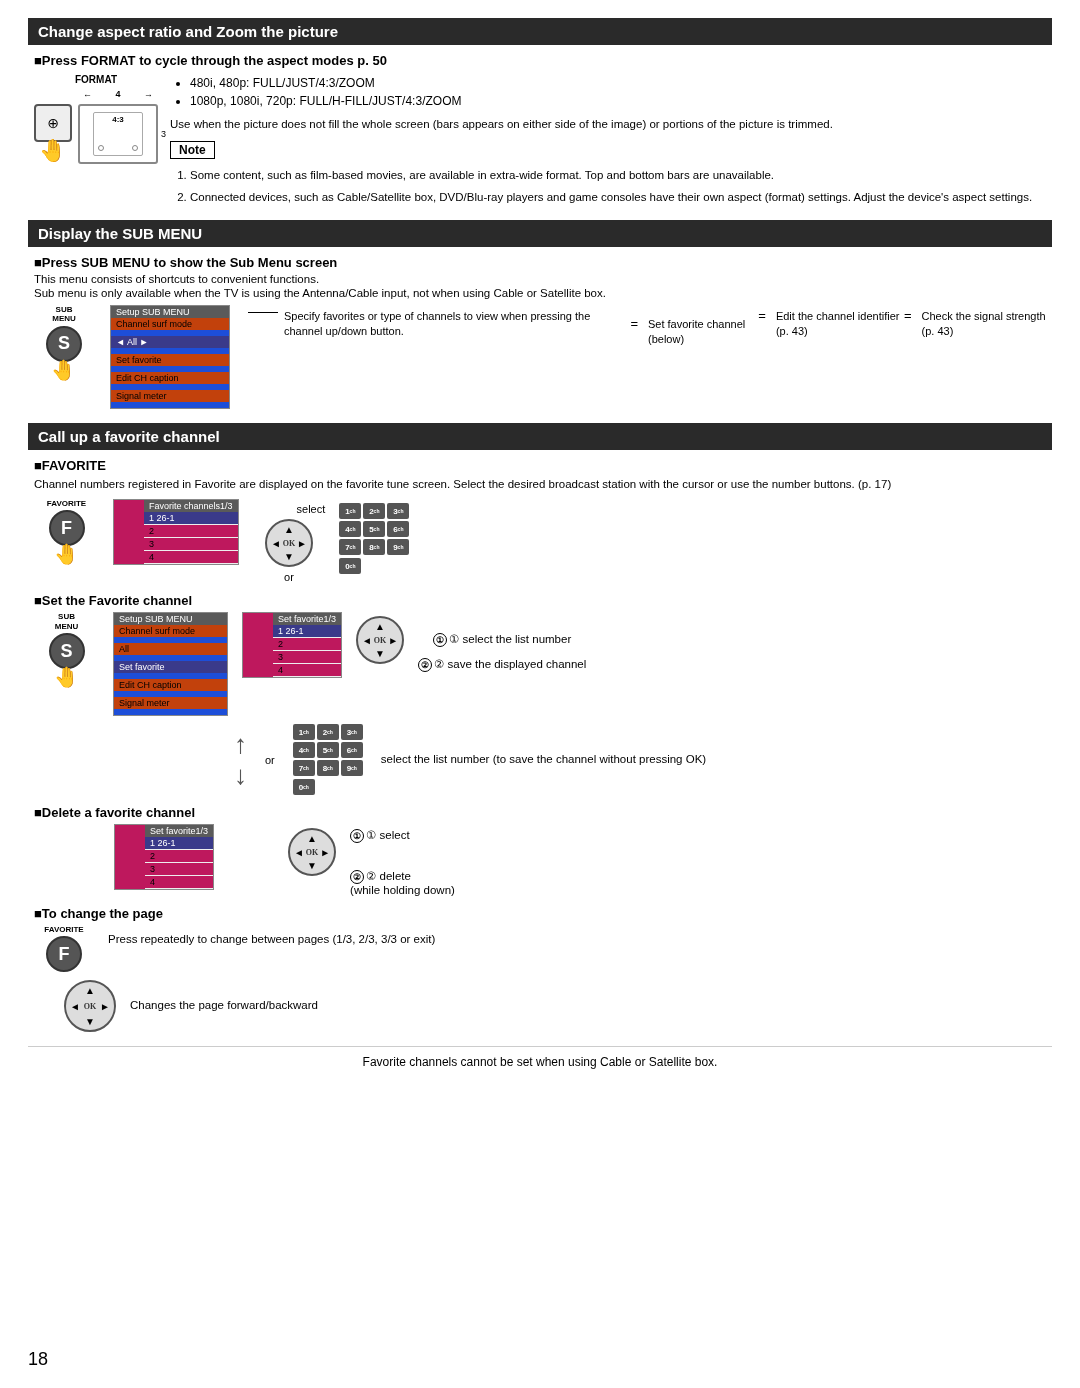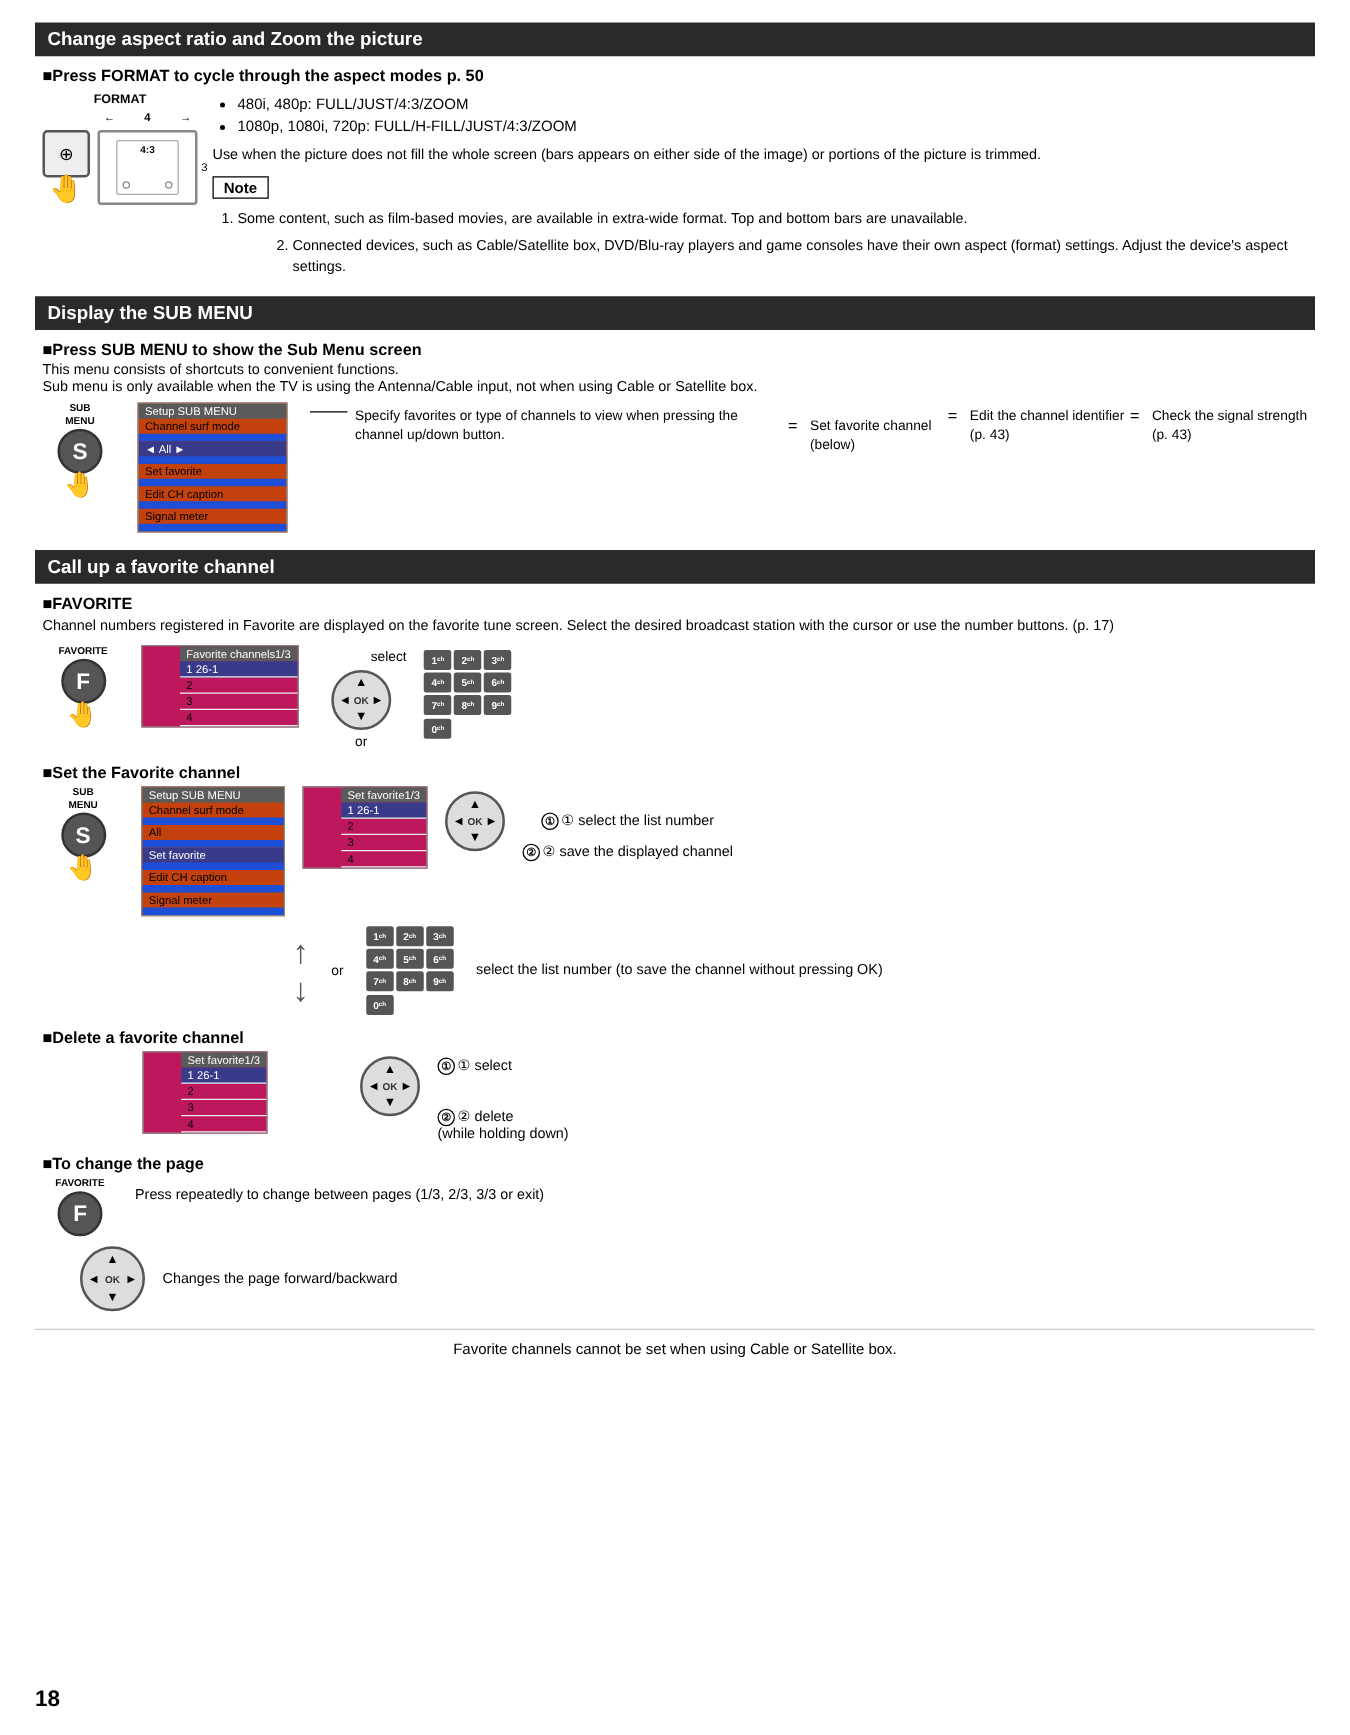--- a/index.html
+++ b/index.html
@@ -131,21 +131,21 @@
     .nav-circle {
       width: 48px; height: 48px;
       border-radius: 50%;
       border: 2px solid #555;
       background: #ddd;
       display: flex; align-items: center; justify-content: center;
       font-size: 13px;
       position: relative;
     }
     .nav-ok {
-      font-size: 8px; font-weight: bold; color: #333;
+      font-size: 8px; font-weight: bold; color: #333; font-family: Liberation Serif, serif;
     }
     
     .num-grid {
       display: grid;
       grid-template-columns: repeat(3, 22px);
       gap: 2px;
     }
     .num-btn {
       width: 22px; height: 16px;
       background: #555;
@@ -214,21 +214,21 @@
     }
     .fav-row {
       padding: 1px 5px;
       border-bottom: 1px solid #eee;
     }
     .fav-row.highlighted {
       background: #3a3a8a; color: #fff;
     }
     .page-number {
       font-size: 18px;
-      font-weight: bold;
+      font-weight: normal;
       position: absolute;
       bottom: 18px;
       left: 28px;
     }
     .footer-text {
       font-size: 12px;
       text-align: center;
       border-top: 1px solid #ccc;
       padding-top: 8px;
       margin-top: 10px;
@@ -282,21 +282,21 @@
       <div style="flex:1;">
         <ul class="bullet-list">
           <li>480i, 480p: FULL/JUST/4:3/ZOOM</li>
           <li>1080p, 1080i, 720p: FULL/H-FILL/JUST/4:3/ZOOM</li>
         </ul>
         <div style="margin-top:6px; font-size:11.5px; line-height:1.5;">Use when the picture does not fill the whole screen (bars appears on either side of the image) or portions of the picture is trimmed.</div>
         <div style="margin-top:8px;">
           <span class="note-box">Note</span>
           <ol class="note-list" style="margin-top:4px;">
             <li>Some content, such as film-based movies, are available in extra-wide format. Top and bottom bars are unavailable.</li>
-            <li style="margin-top:4px;margin-left:44px;">Connected devices, such as Cable/Satellite box, DVD/Blu-ray players and game consoles have their own aspect (format) settings. Adjust the device's aspect settings.</li>
+            <li style="margin-top:4px;">Connected devices, such as Cable/Satellite box, DVD/Blu-ray players and game consoles have their own aspect (format) settings. Adjust the device's aspect settings.</li>
           </ol>
         </div>
       </div>
     </div>
   </div>
 </div>
 
 <div class="section">
   <div class="section-header">Display the SUB MENU</div>
   <div class="section-content">

